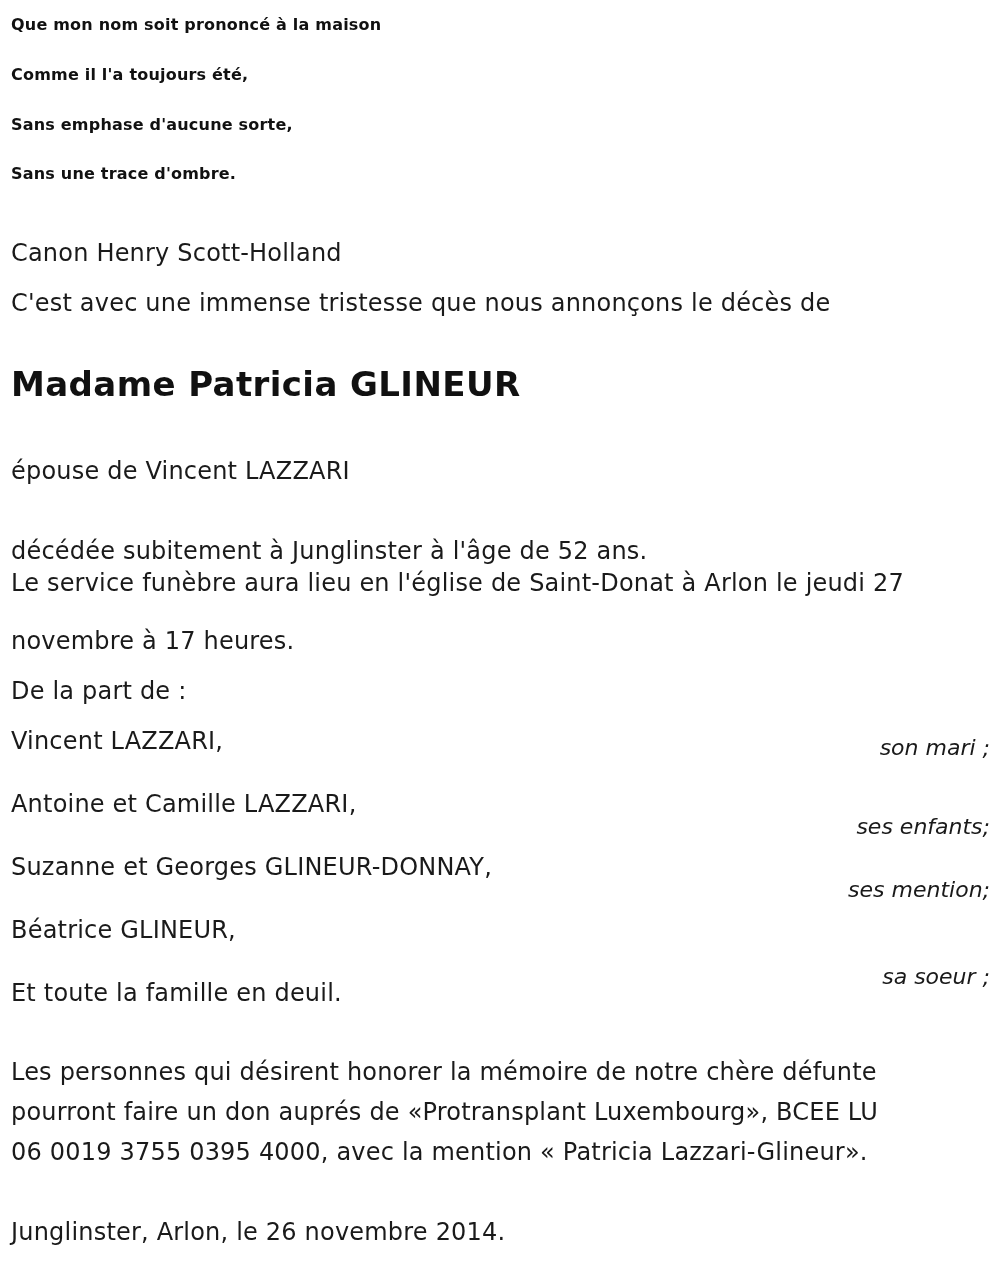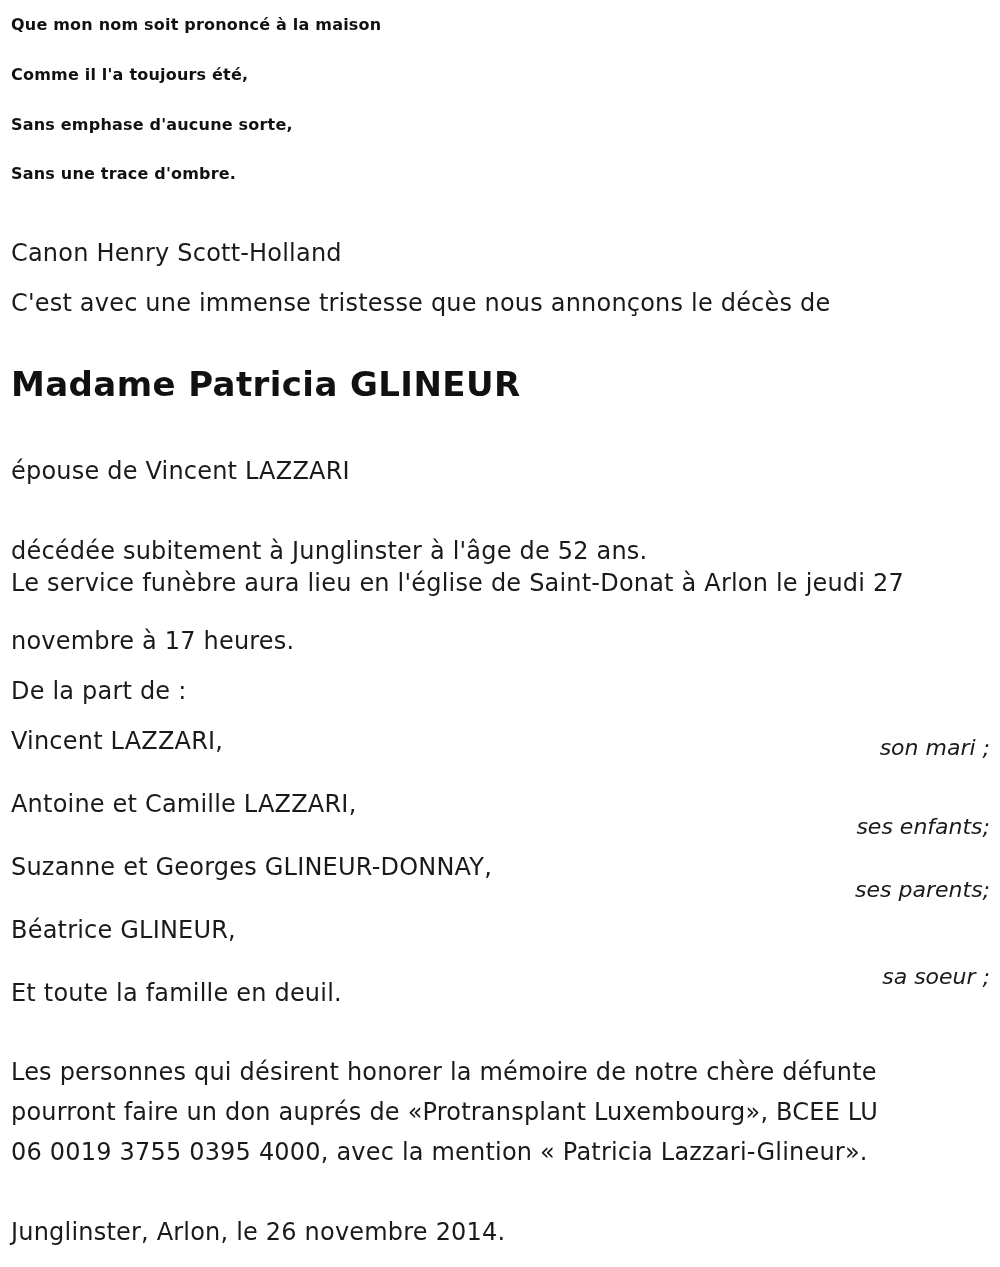--- a/index.html
+++ b/index.html
@@ -73,21 +73,21 @@
 <div class="line regular" style="top:676px;">De la part de :</div>
 
 <div>
   <div class="line regular" style="top:726px;">Vincent LAZZARI,</div>
   <div class="relation" style="top:734px;">son mari ;</div>
 
   <div class="line regular" style="top:789px;">Antoine et Camille LAZZARI,</div>
   <div class="relation" style="top:813px;">ses enfants;</div>
 
   <div class="line regular" style="top:852px;">Suzanne et Georges GLINEUR-DONNAY,</div>
-  <div class="relation" style="top:876px;">ses parents;</div>
+  <div class="relation" style="top:876px;">ses mention;</div>
 
   <div class="line regular" style="top:915px;">Béatrice GLINEUR,</div>
   <div class="relation" style="top:939px;margin-top:24px;">sa soeur ;</div>
 </div>
 
 <div class="line regular" style="top:978px;">Et toute la famille en deuil.</div>
 
 <div>
   <div class="line regular" style="top:1057px;">Les personnes qui désirent honorer la mémoire de notre chère défunte</div>
   <div class="line regular" style="top:1097px;">pourront faire un don auprés de «Protransplant Luxembourg», BCEE LU</div>

